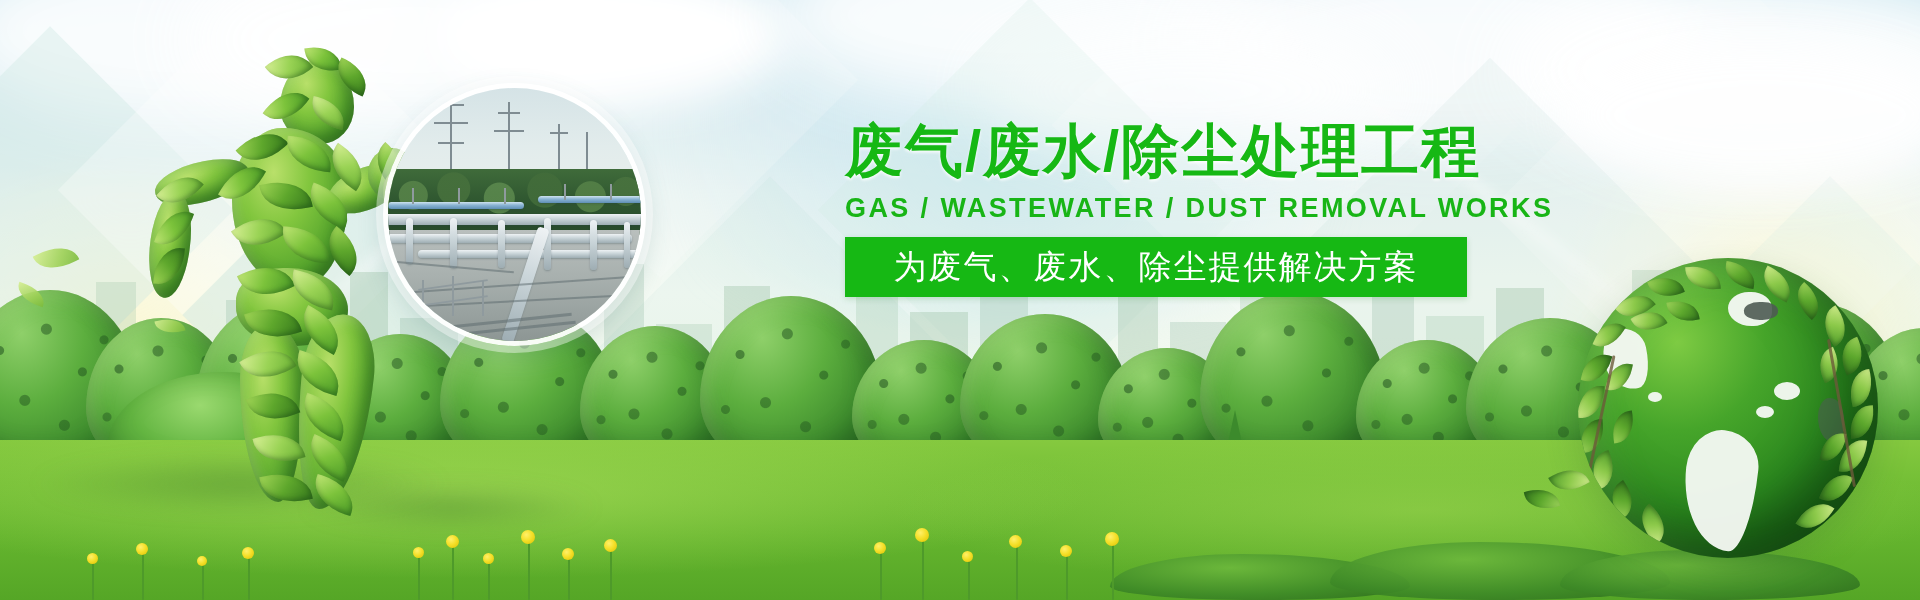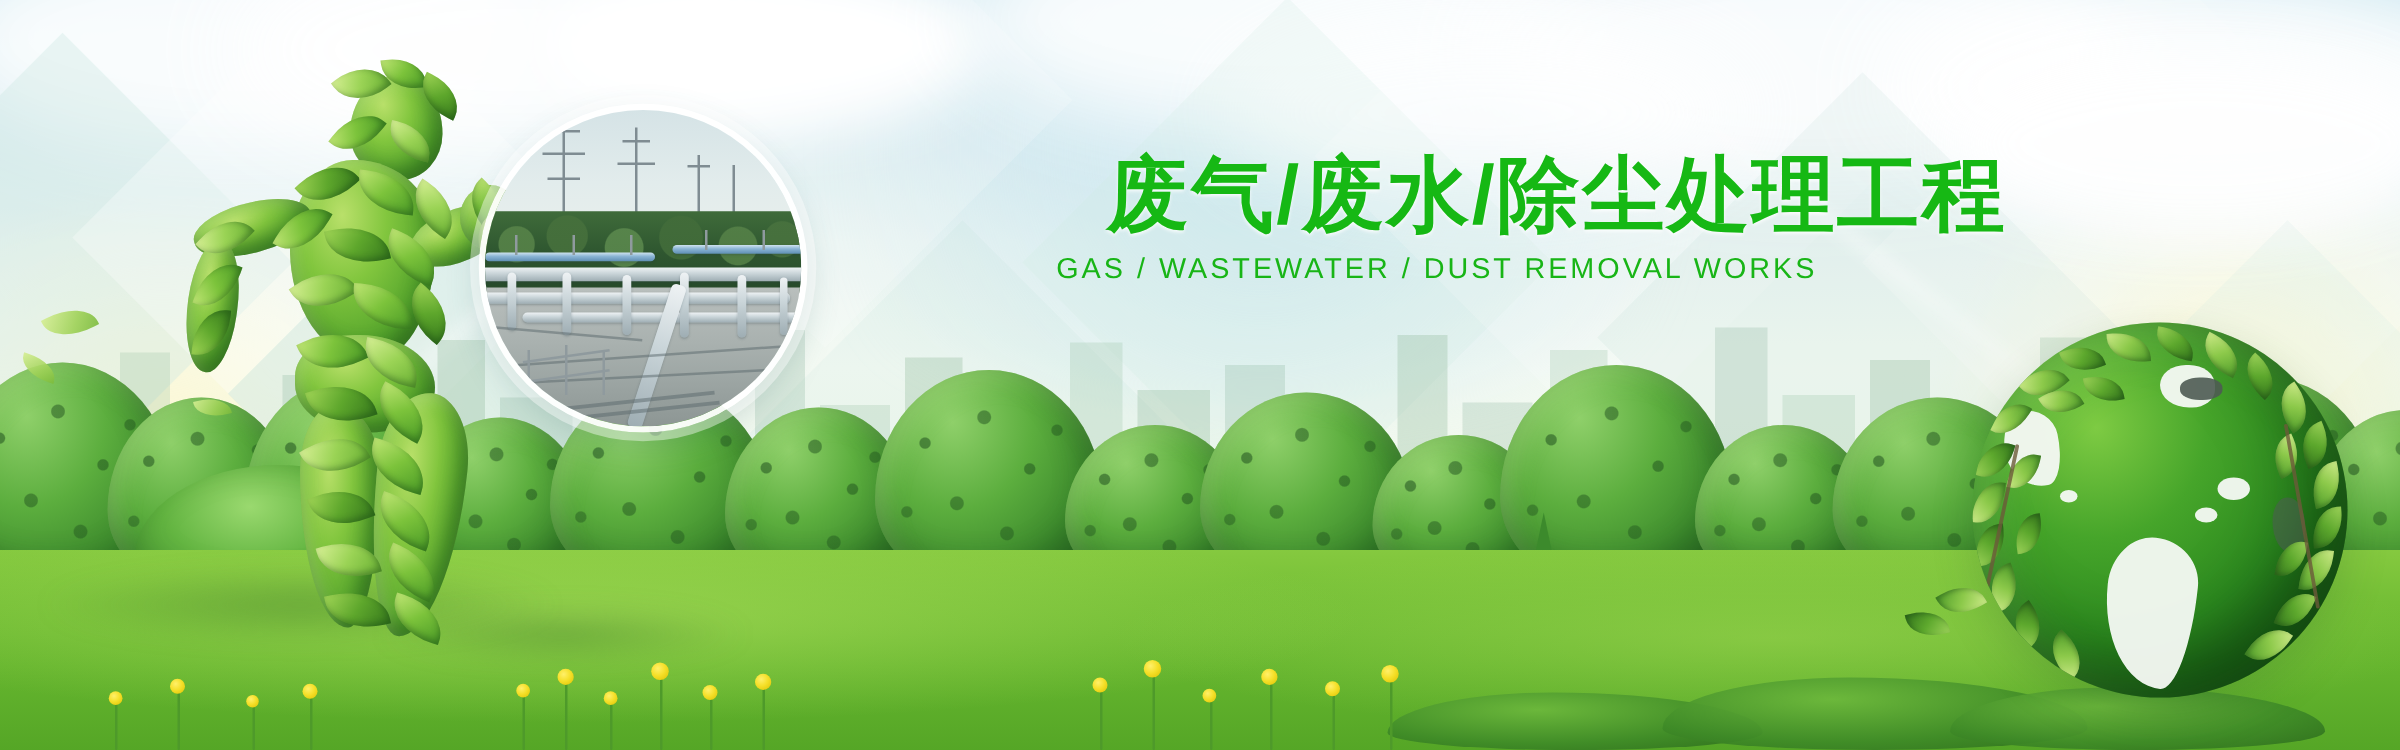--- a/index.html
+++ b/index.html
@@ -119,27 +119,26 @@
   .cont-dark{position:absolute;background:#4e5b53;opacity:.9;}
   .vine{position:absolute;border-radius:0 86% 0 86%;
     background:linear-gradient(135deg,#cbe987 0%,#8cc94a 48%,#4f9c2a 100%);
     box-shadow:inset -2px -2px 4px rgba(22,66,20,.4);}
   .vine.dk{background:linear-gradient(135deg,#9bd158 0%,#5da82d 50%,#33751c 100%);}
   .branch{position:absolute;background:#6b5a3a;border-radius:2px;opacity:.8;}
 
   
   #textblock{position:absolute;left:845px;top:122px;width:640px;}
   #headline{
-    font-size:66px;font-weight:bold;letter-spacing:2px;line-height:1;
+    font-size:58px;font-weight:bold;letter-spacing:2px;line-height:1;
     color:#16b814;white-space:nowrap;
     text-shadow:0 2px 3px rgba(255,255,255,.85);
-    margin-left:40px;
   }
   #subhead{
-    margin-top:13px;font-size:23px;font-weight:400;letter-spacing:2.4px;
+    margin-top:13px;font-size:27px;font-weight:700;letter-spacing:2.4px;
     color:#18b516;white-space:nowrap;
   }
   #promo-bar{
     margin-top:13px;background:#16b814;display:block;width:622px;height:60px;
     line-height:60px;text-align:center;color:#ffffff;font-size:33px;
     font-weight:500;letter-spacing:2px;white-space:nowrap;
     box-shadow:0 2px 6px rgba(30,120,30,.18);
   }
   #features{
     margin-top:18px;display:flex;align-items:center;gap:26px;padding-left:36px;
@@ -432,16 +431,17 @@
     <div class="branch" style="left:20px;top:96px;width:3px;height:140px;transform:rotate(12deg);"></div>
     <div class="branch" style="left:262px;top:80px;width:3px;height:150px;transform:rotate(-10deg);"></div>
   </div>
 
   <div class="vine" style="position:absolute;right:334px;bottom:108px;width:34px;height:24px;transform:rotate(150deg);"></div>
   <div class="vine dk" style="position:absolute;right:362px;bottom:90px;width:32px;height:22px;transform:rotate(166deg);"></div>
 
   <div id="textblock">
     <div id="headline">废气/废水/除尘处理工程</div>
     <div id="subhead">GAS / WASTEWATER / DUST REMOVAL WORKS</div>
+    <div id="promo-bar">为废气、废水、除尘提供解决方案</div>
 
   </div>
 
 </div>
 
 </body></html>

